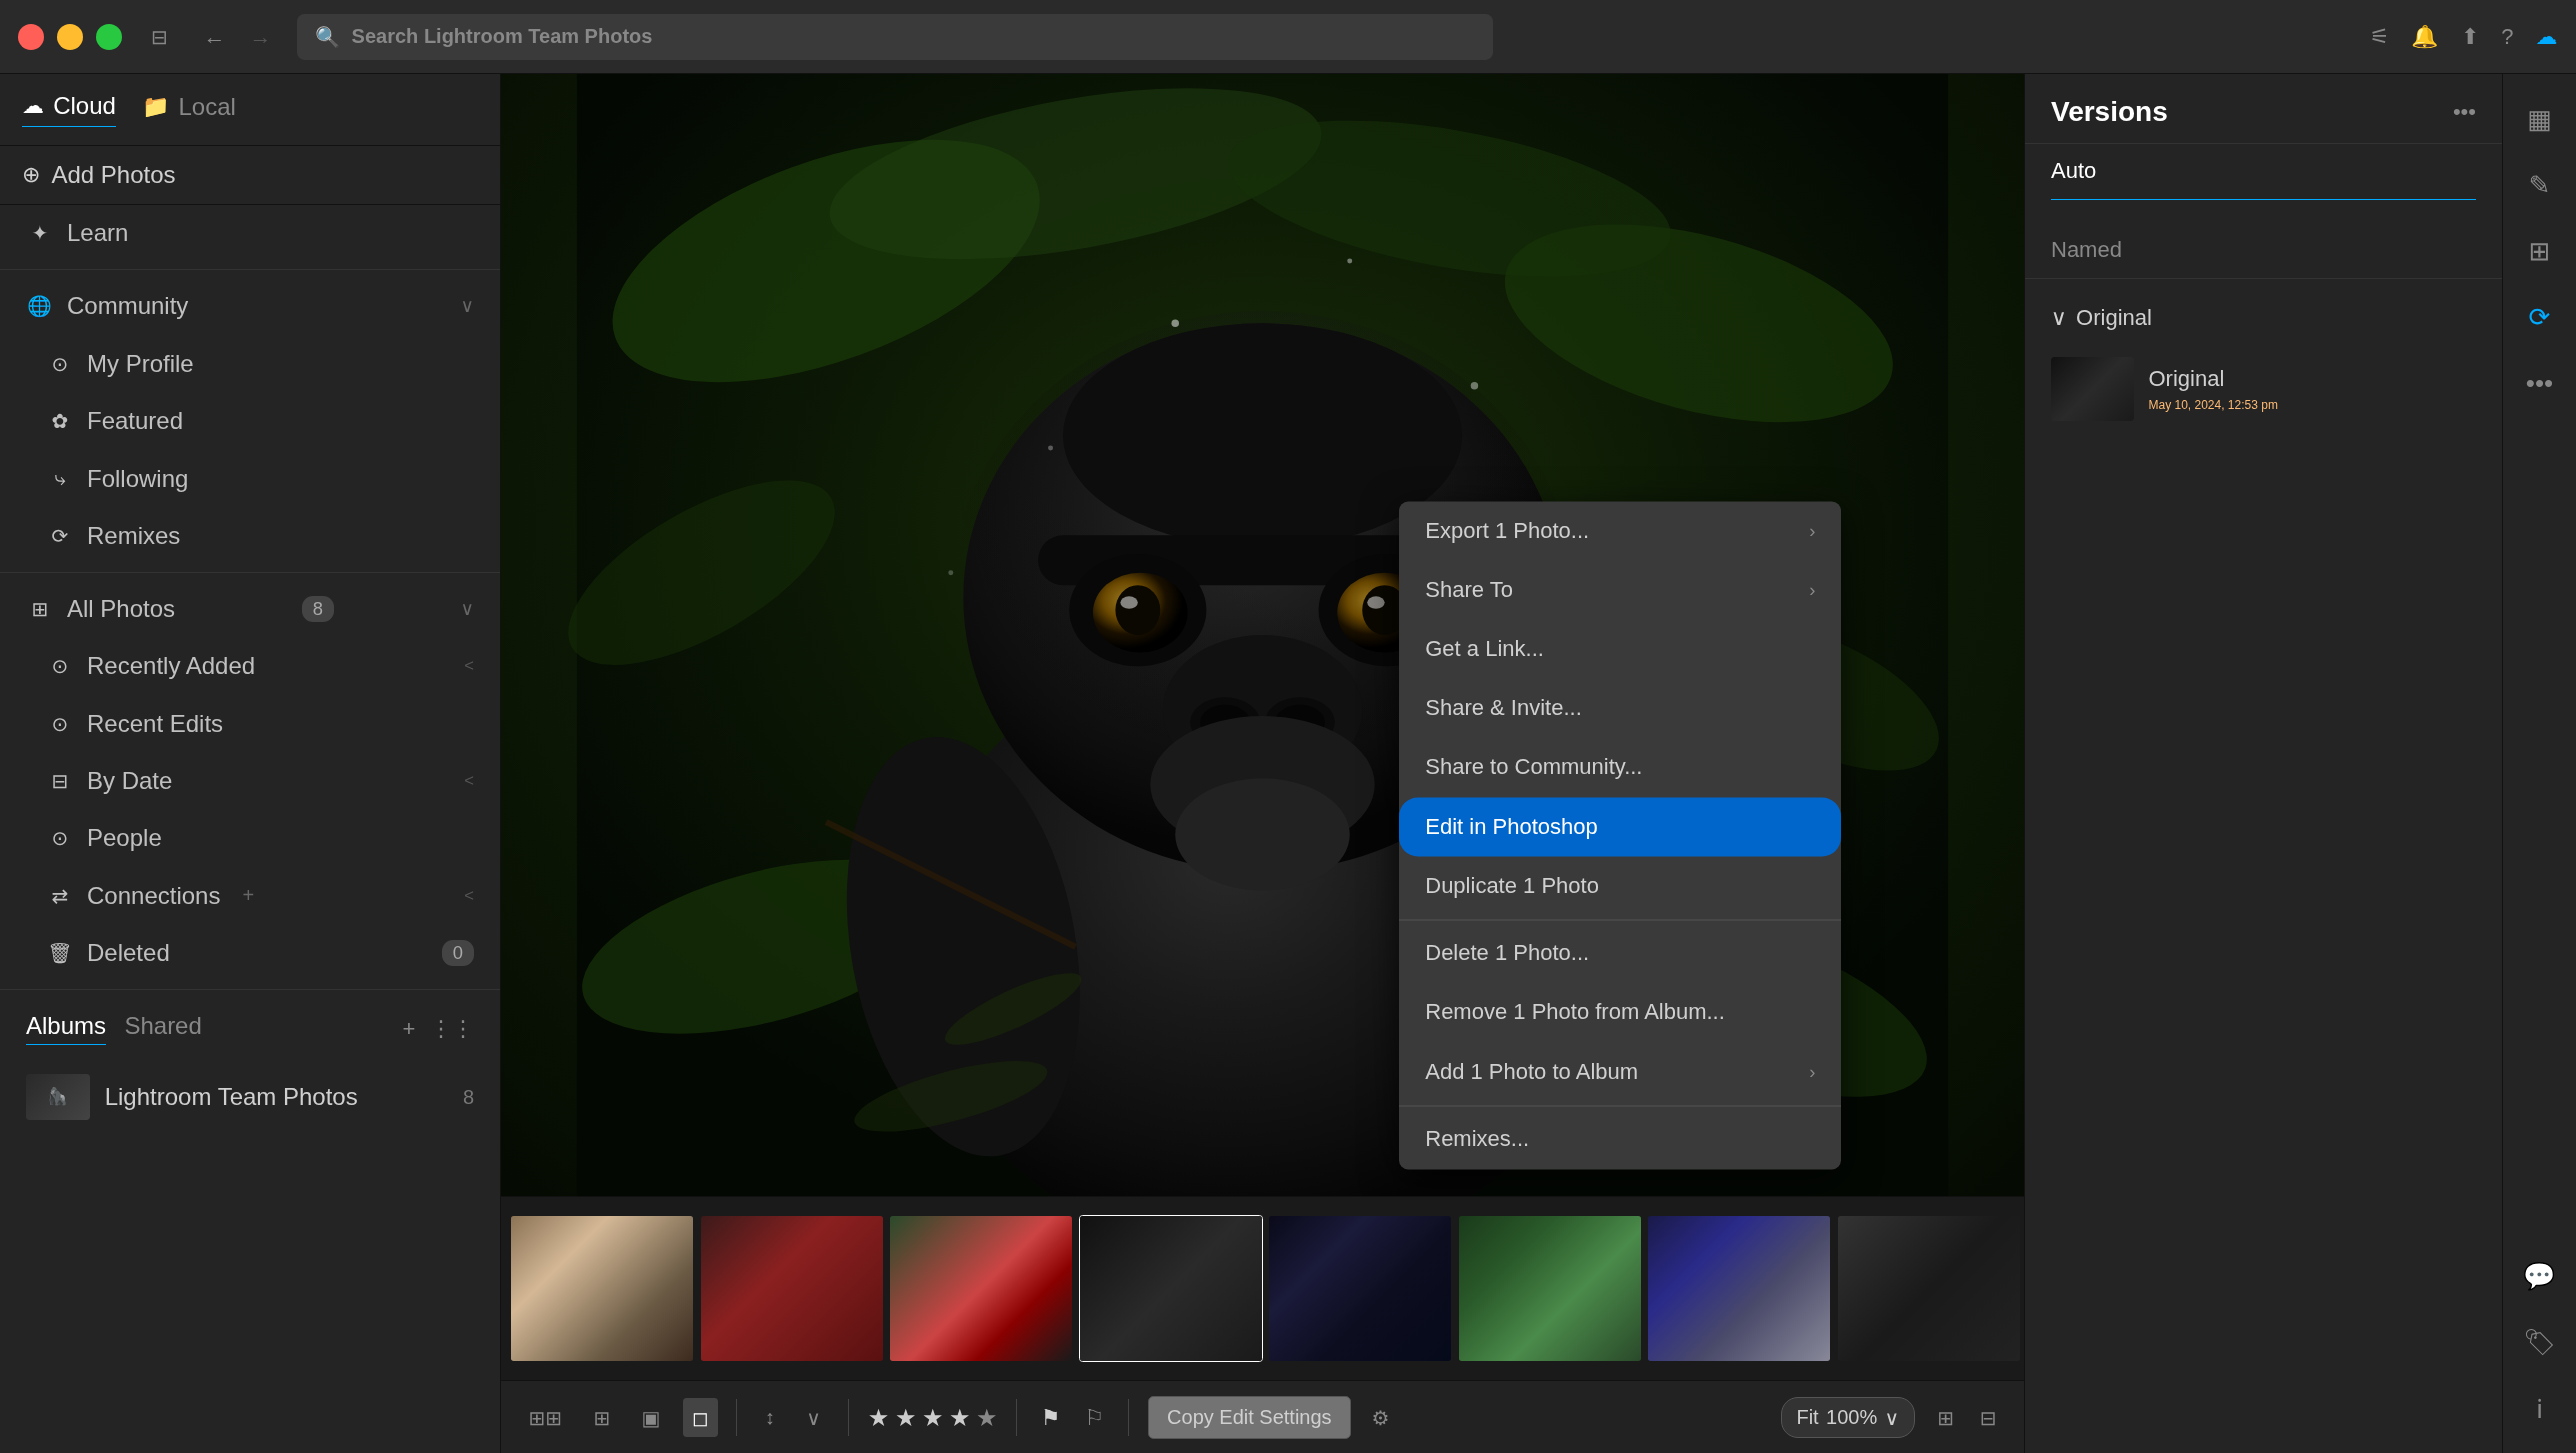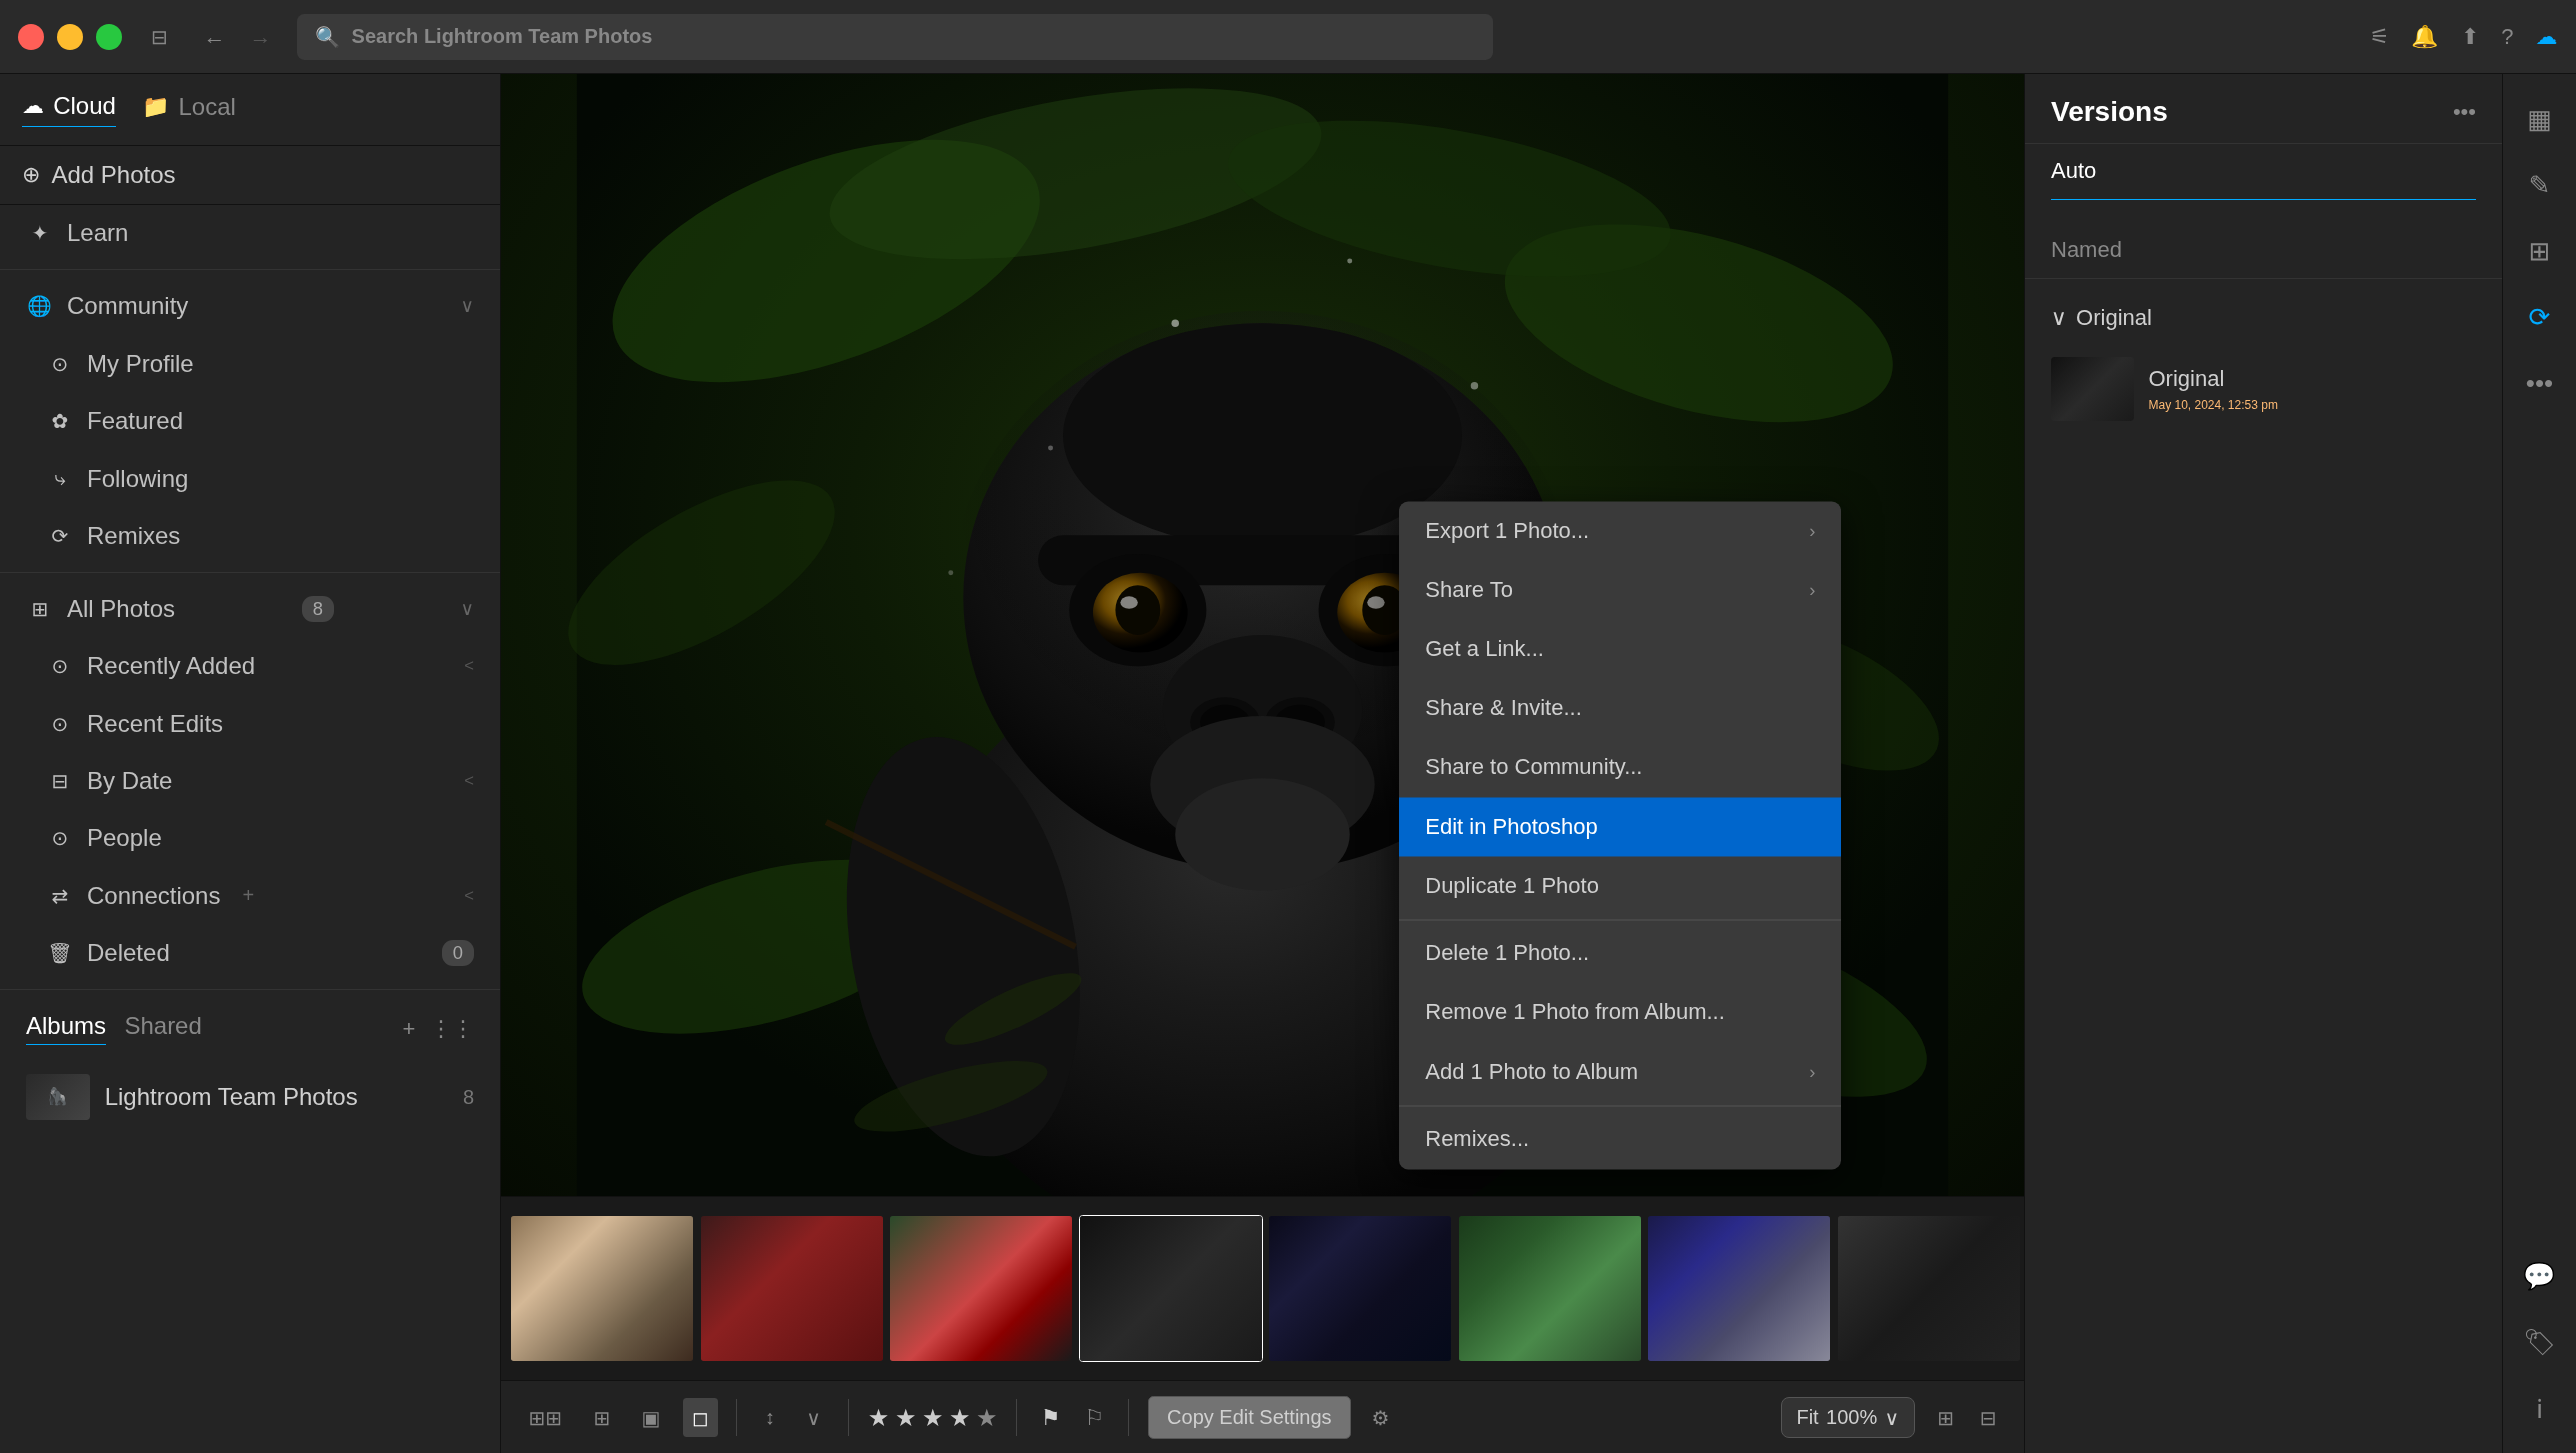--- a/index.html
+++ b/index.html
@@ -318,20 +318,21 @@
       align-items: center;
       justify-content: space-between;
       padding: 16.6px 26px;
       font-size: 22px;
       color: #d0d0d0;
       cursor: pointer;
     }
     .context-menu-item.highlighted {
       background: #0066cc;
       color: #fff;
+      border-radius: 19px;
     }
     .context-menu-divider {
       height: 0.9px;
       background: #555;
       margin: 3.7px 0;
     }
     .context-menu-arrow { color: #888; font-size: 18.4px; }
 
     
     .filmstrip {
@@ -434,21 +435,21 @@
       font-size: 20px;
       cursor: pointer;
       padding: 7.4px;
     }
     .zoom-control {
       display: flex;
       align-items: center;
       gap: 7.4px;
       background: #333;
       border: 0.9px solid #555;
-      border-radius: 8px;
+      border-radius: 17px;
       padding: 7.4px 14.7px;
       font-size: 20px;
       color: #d0d0d0;
       cursor: pointer;
       margin-left: auto;
     }
     .compare-btns {
       display: flex;
       gap: 7.4px;
     }

